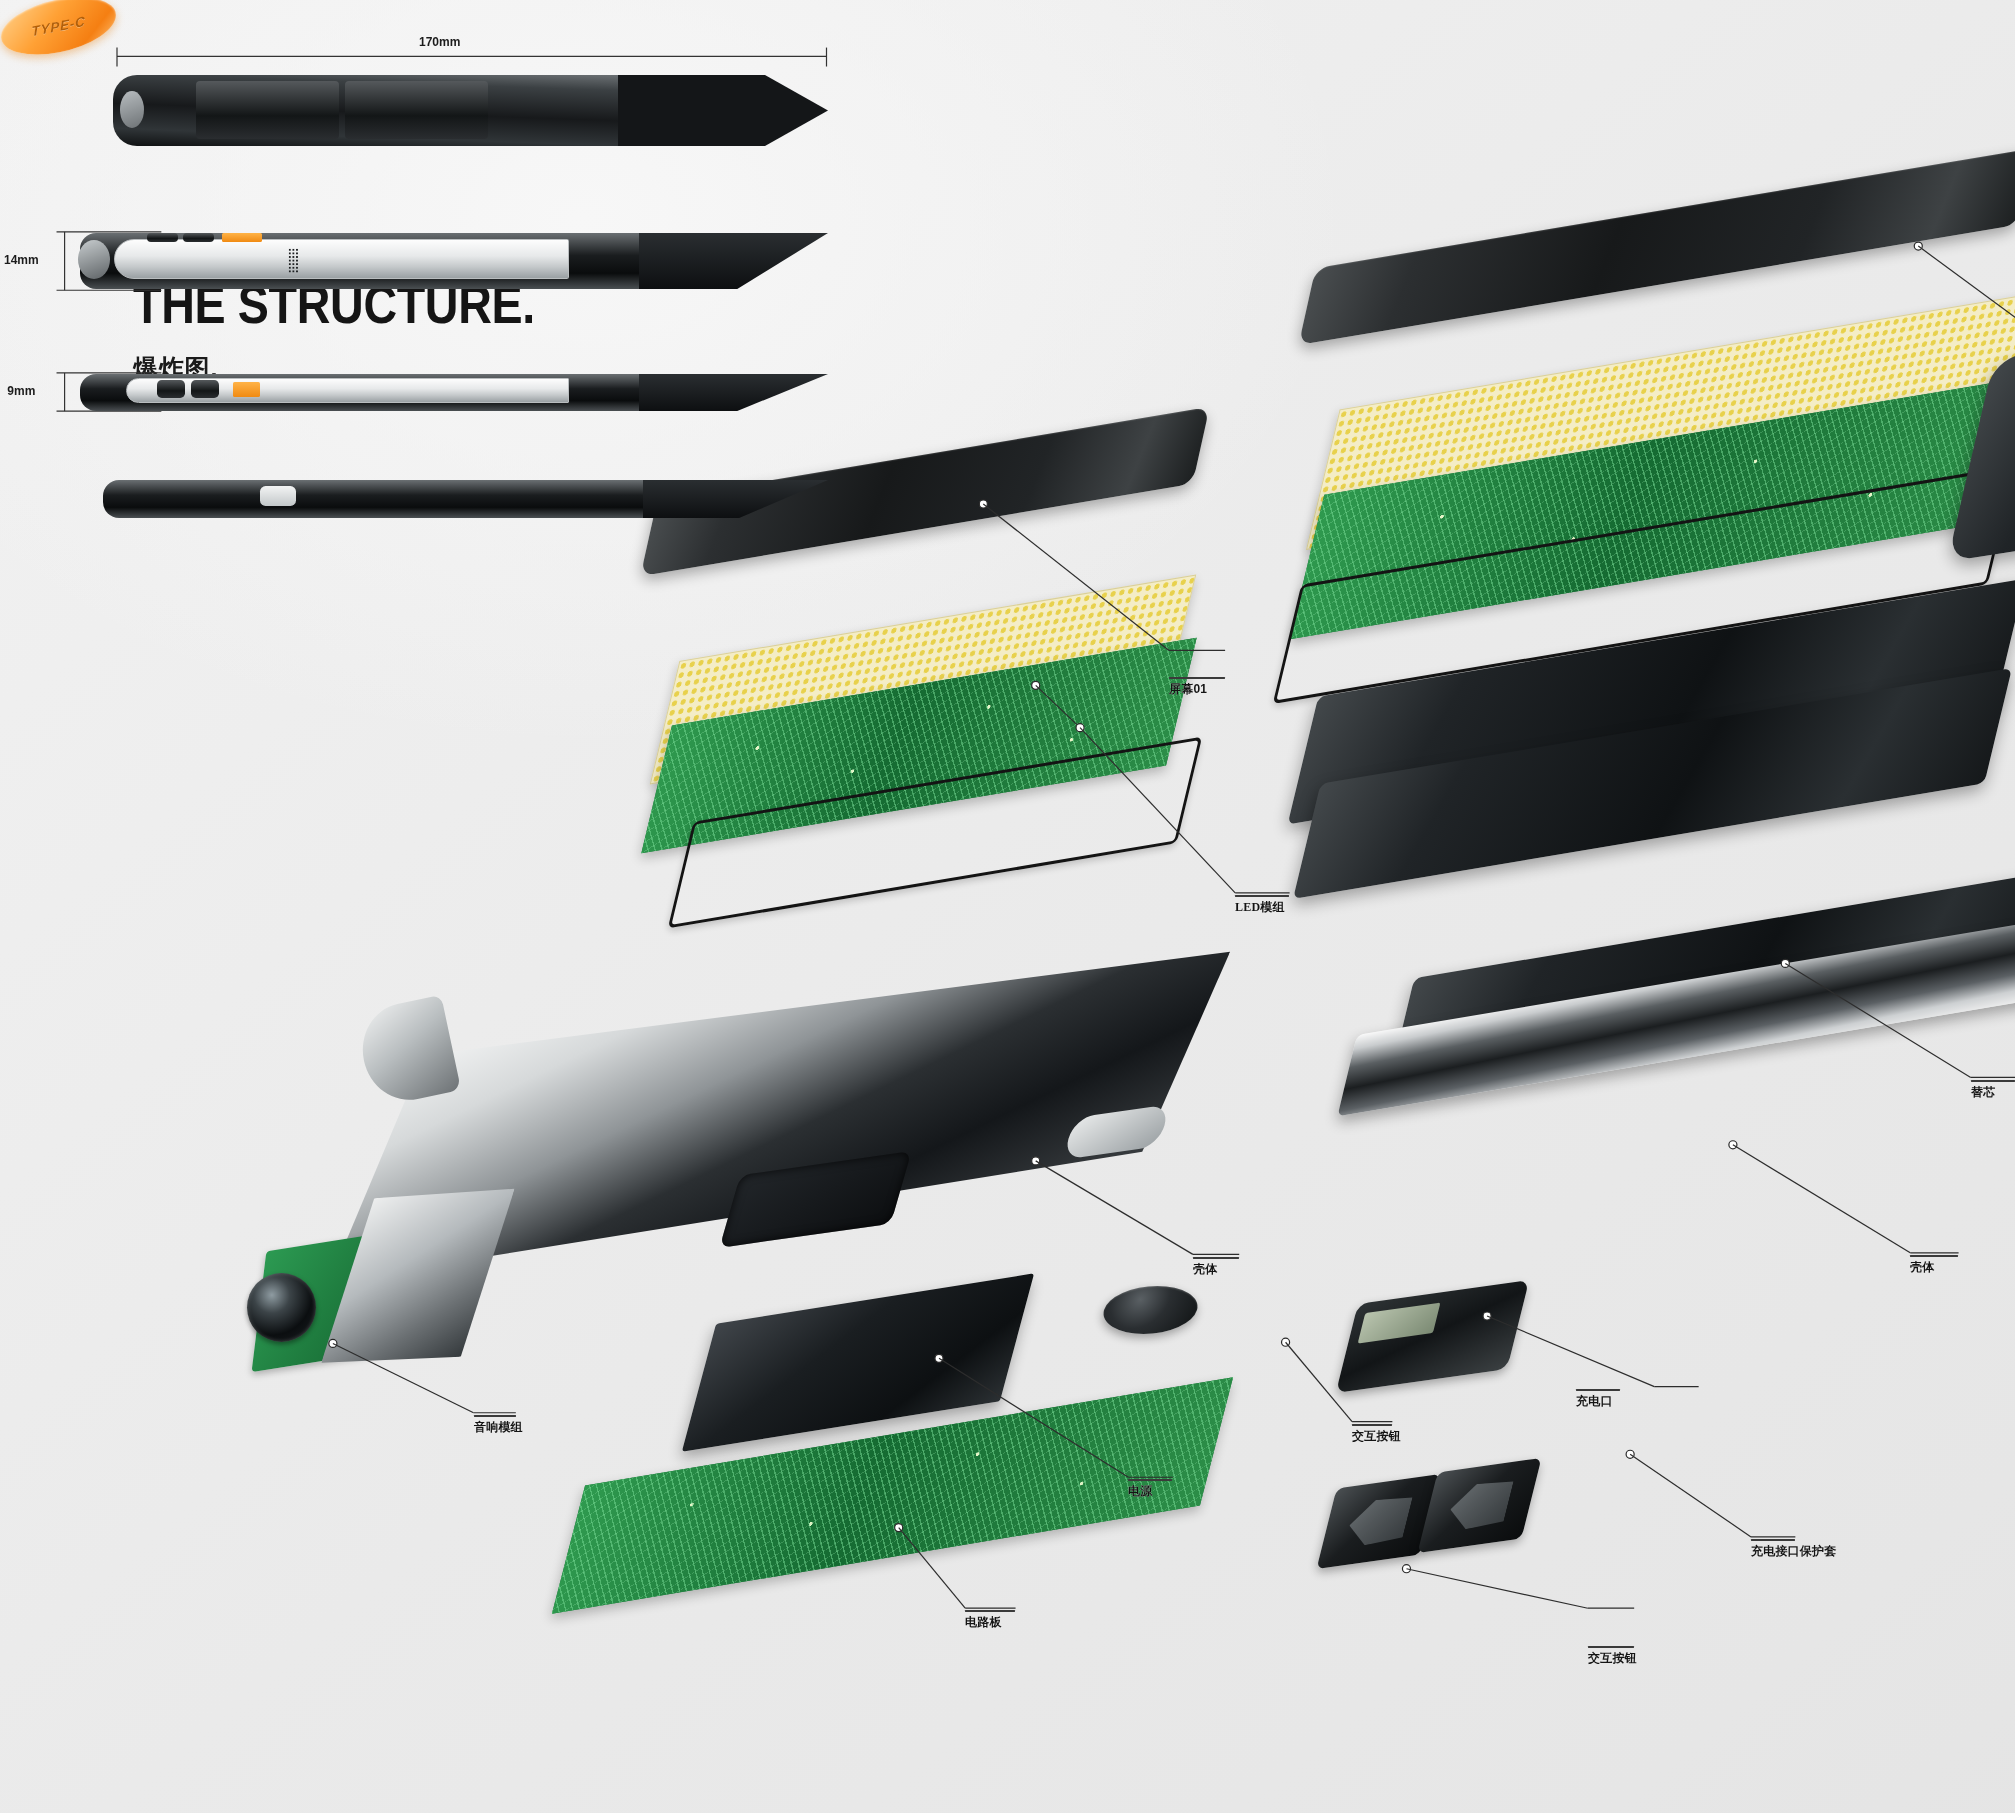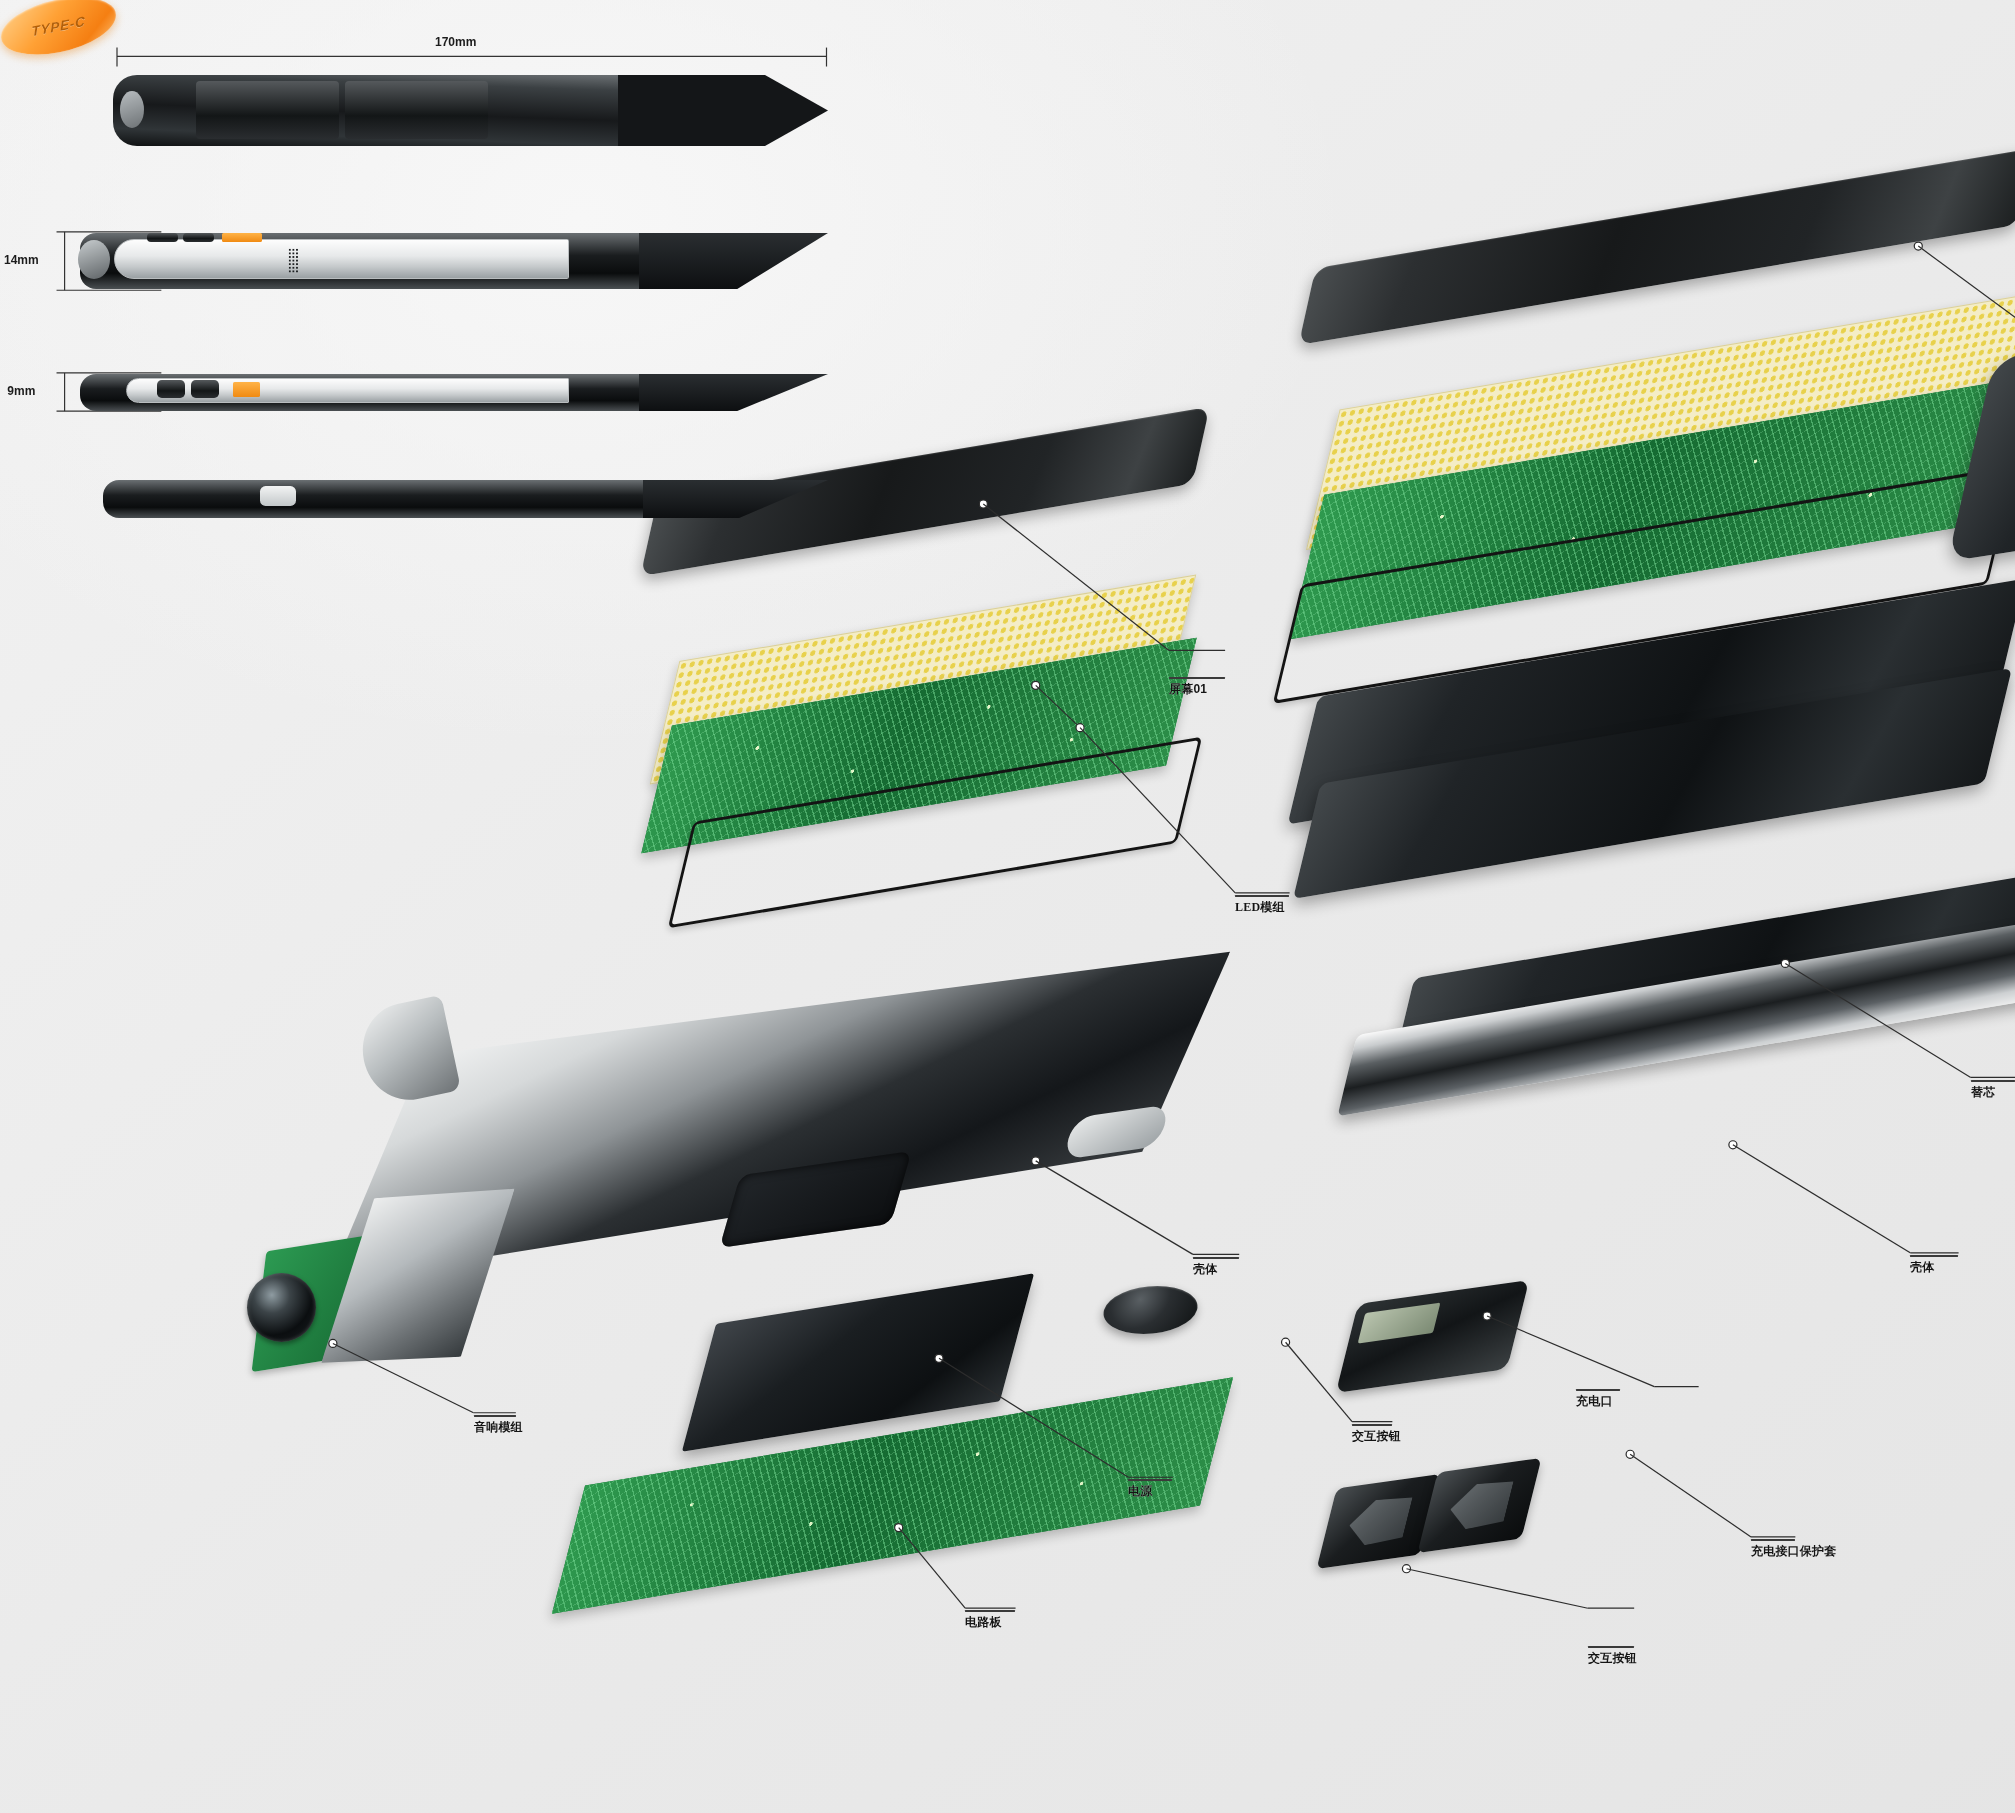--- a/index.html
+++ b/index.html
@@ -185,20 +185,24 @@
     position:absolute;
     background-image:radial-gradient(circle,#1d2022 0 40%, rgba(0,0,0,0) 45%);
     background-size:3.6px 3.6px;
   }
 </style>
 </head>
 <body>
 
 <div id="stage">
 
+  <div id="title-block" class="abs">
+    <div id="title">THE STRUCTURE.</div>
+    <div id="subtitle">爆炸图.</div>
+  </div>
 
   <div class="part screen-panel" style="left:1302px; top:210px; width:729px; height:73px;
               transform:rotate(-9.5deg) skewX(-22deg);"></div>
 
   <div class="part screen-panel" style="left:645px; top:455px; width:560px; height:73px;
               transform:rotate(-9.5deg) skewX(-22deg);"></div>
 
   <div class="part led-matrix" style="left:1318px; top:355px; width:705px; height:133px;
               transform:rotate(-9.5deg) skewX(-23deg);"></div>
 
@@ -416,21 +420,21 @@
 
       <line x1="160" y1="575" x2="160" y2="720"></line>
       <line x1="140" y1="575" x2="400" y2="575"></line>
       <line x1="140" y1="720" x2="400" y2="720"></line>
 
       <line x1="160" y1="925" x2="160" y2="1020"></line>
       <line x1="140" y1="925" x2="400" y2="925"></line>
       <line x1="140" y1="1020" x2="400" y2="1020"></line>
     </svg>
 
-    <div class="dimtext" style="left:435px; top:35px;">170mm</div>
+    <div class="dimtext" style="left:419px; top:35px;">170mm</div>
     <div class="dimtext" style="left:4px; top:253px;">14mm</div>
     <div class="dimtext" style="left:7.3px; top:384px;">9mm</div>
 
     <div class="pen-view" style="left:113px; top:75px; width:715px; height:71px;">
       <div class="pen-barrel" style="width:516px;"></div>
       <div class="pen-seg" style="left:83px; top:5.6px; width:143px; height:58px;"></div>
       <div class="pen-seg" style="left:232px; top:5.6px; width:143px; height:58px;"></div>
       <div class="pen-nib" style="width:210px;"></div>
       <div style="position:absolute; left:7.3px; top:16px; width:24px; height:37px;
                   border-radius:50%; background:linear-gradient(160deg,#b8bdc0,#6d7275);"></div>

